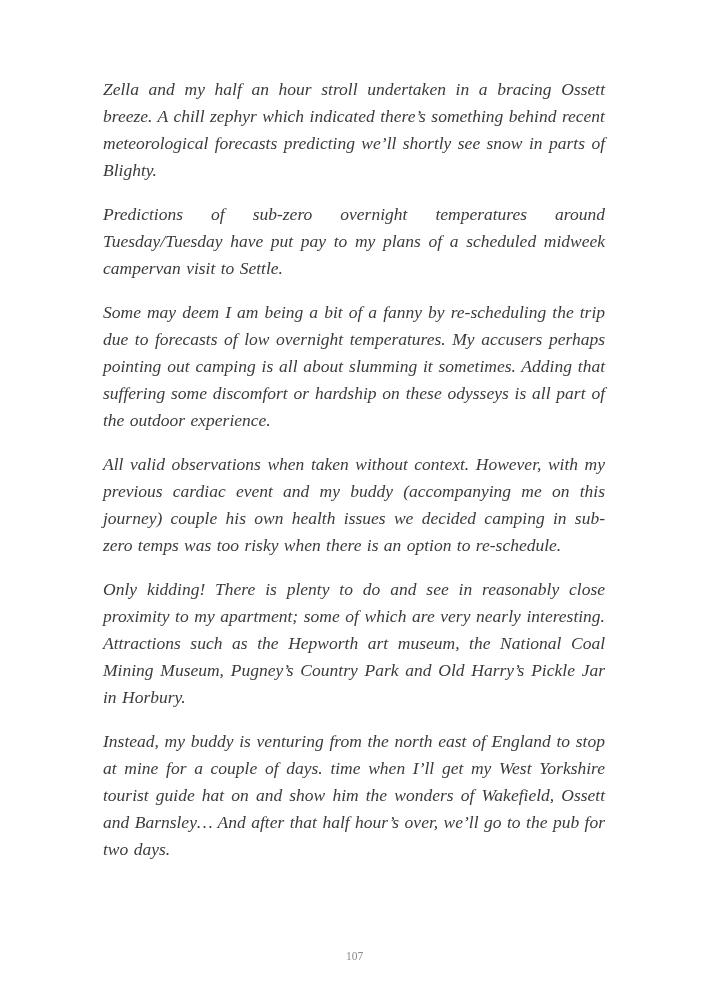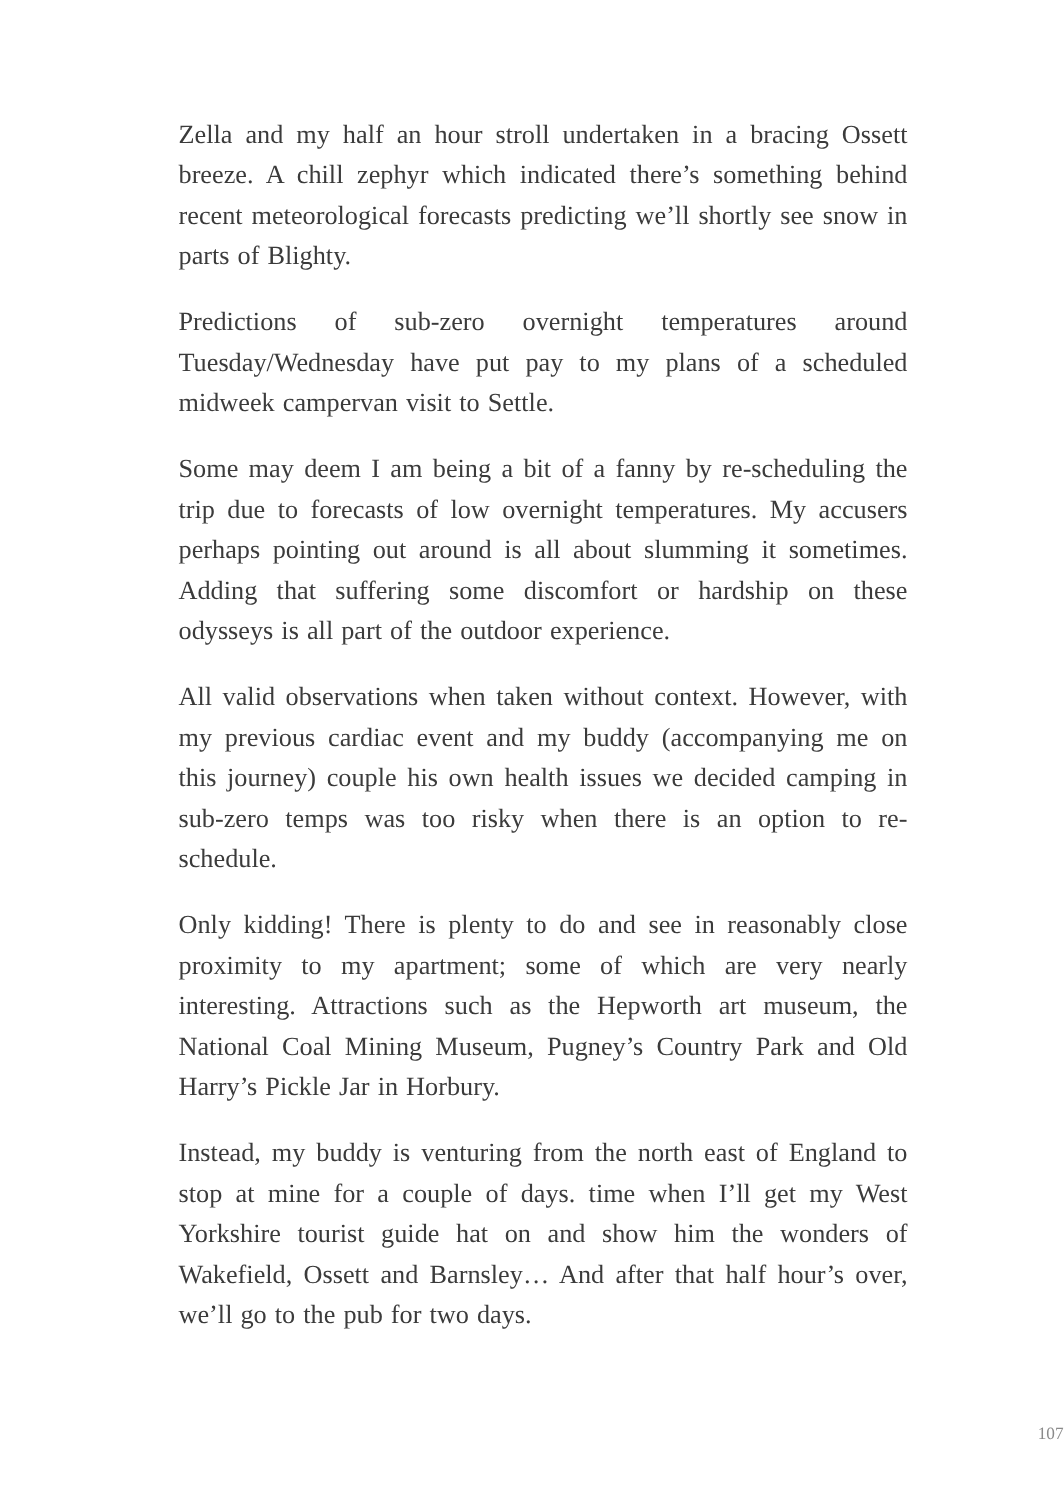--- a/index.html
+++ b/index.html
@@ -15,43 +15,44 @@
     font-family: "Liberation Serif", serif;
   }
   .page {
     position: absolute;
     top: 76px;
     left: 103px;
     width: 502px;
     color: #3b3b3b;
   }
   .para {
-    margin: 0 0 17px 16px;
+    margin: 0 0 17px 0;
     font-size: 17.5px;
     line-height: 27px;
     text-align: justify;
     text-justify: inter-word;
     word-spacing: 1px;
+    font-style: italic;
   }
   .footer {
     position: absolute;
     bottom: 30px;
     left: 0;
     width: 709px;
-    text-align: right;
+    text-align: center;
     font-size: 11.5px;
     color: #8a8a8a;
     font-family: "Liberation Serif", serif;
   }
 </style>
 </head>
 <body>
 
 <div class="page">
   <p class="para">Zella and my half an hour stroll undertaken in a bracing Ossett breeze. A chill zephyr which indicated there’s something behind recent meteorological forecasts predicting we’ll shortly see snow in parts of Blighty.</p>
-  <p class="para">Predictions of sub-zero overnight temperatures around Tuesday/Wednesday have put pay to my plans of a scheduled midweek campervan visit to Settle.</p>
-  <p class="para">Some may deem I am being a bit of a fanny by re-scheduling the trip due to forecasts of low overnight temperatures. My accusers perhaps pointing out around is all about slumming it sometimes. Adding that suffering some discomfort or hardship on these odysseys is all part of the outdoor experience.</p>
+  <p class="para">Predictions of sub-zero overnight temperatures around Tuesday/Tuesday have put pay to my plans of a scheduled midweek campervan visit to Settle.</p>
+  <p class="para">Some may deem I am being a bit of a fanny by re-scheduling the trip due to forecasts of low overnight temperatures. My accusers perhaps pointing out camping is all about slumming it sometimes. Adding that suffering some discomfort or hardship on these odysseys is all part of the outdoor experience.</p>
   <p class="para">All valid observations when taken without context. However, with my previous cardiac event and my buddy (accompanying me on this journey) couple his own health issues we decided camping in sub-zero temps was too risky when there is an option to re-schedule.</p>
   <p class="para">Only kidding! There is plenty to do and see in reasonably close proximity to my apartment; some of which are very nearly interesting. Attractions such as the Hepworth art museum, the National Coal Mining Museum, Pugney’s Country Park and Old Harry’s Pickle Jar in Horbury.</p>
   <p class="para">Instead, my buddy is venturing from the north east of England to stop at mine for a couple of days. time when I’ll get my West Yorkshire tourist guide hat on and show him the wonders of Wakefield, Ossett and Barnsley… And after that half hour’s over, we’ll go to the pub for two days.</p>
 </div>
 
 <div class="footer">107</div>
 
 </body></html>

